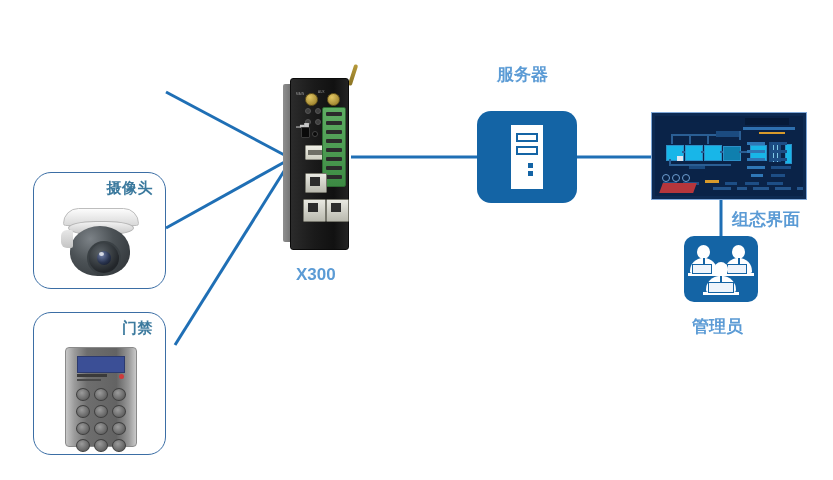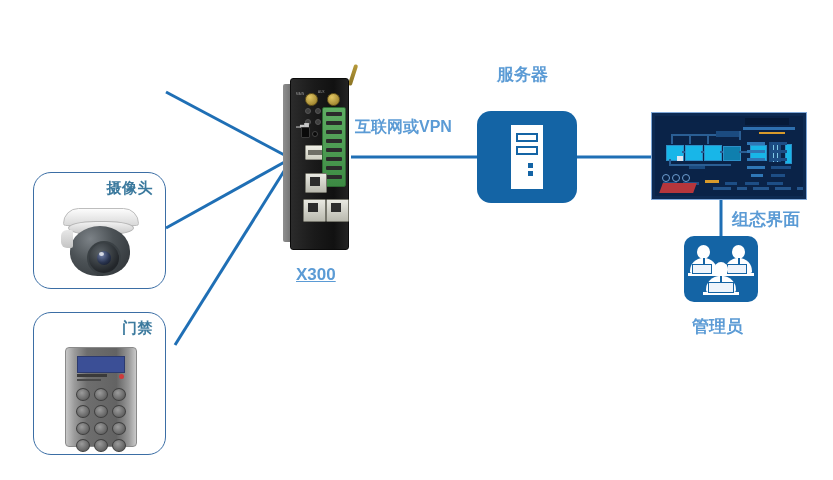--- a/index.html
+++ b/index.html
@@ -203,23 +203,22 @@
         <i style="top:40px;"></i>
           <i style="top:49px;"></i>
           <i style="top:58px;"></i>
           <i style="top:67px;"></i>
       </div>
       <div class="rj r1"></div>
       <div class="rj r2"></div>
       <div class="rj r3"></div>
     </div>
   </div>
-  <div class="lbl" style="left:296px;top:265px;font-size:17px;text-decoration:underline;">X300</div>
-
-  <div class="lbl" style="left:355px;top:117px;font-size:16px;">互联网或VPN</div>
+  <div class="lbl" style="left:296px;top:265px;font-size:17px;">X300</div>
+
 
   <div class="lbl" style="left:497px;top:63px;font-size:17px;">服务器</div>
   <div class="srvicon">
     <div class="tower">
       <span class="bay b1"></span>
       <span class="bay b2"></span>
       <span class="sq q1"></span>
       <span class="sq q2"></span>
     </div>
   </div>

